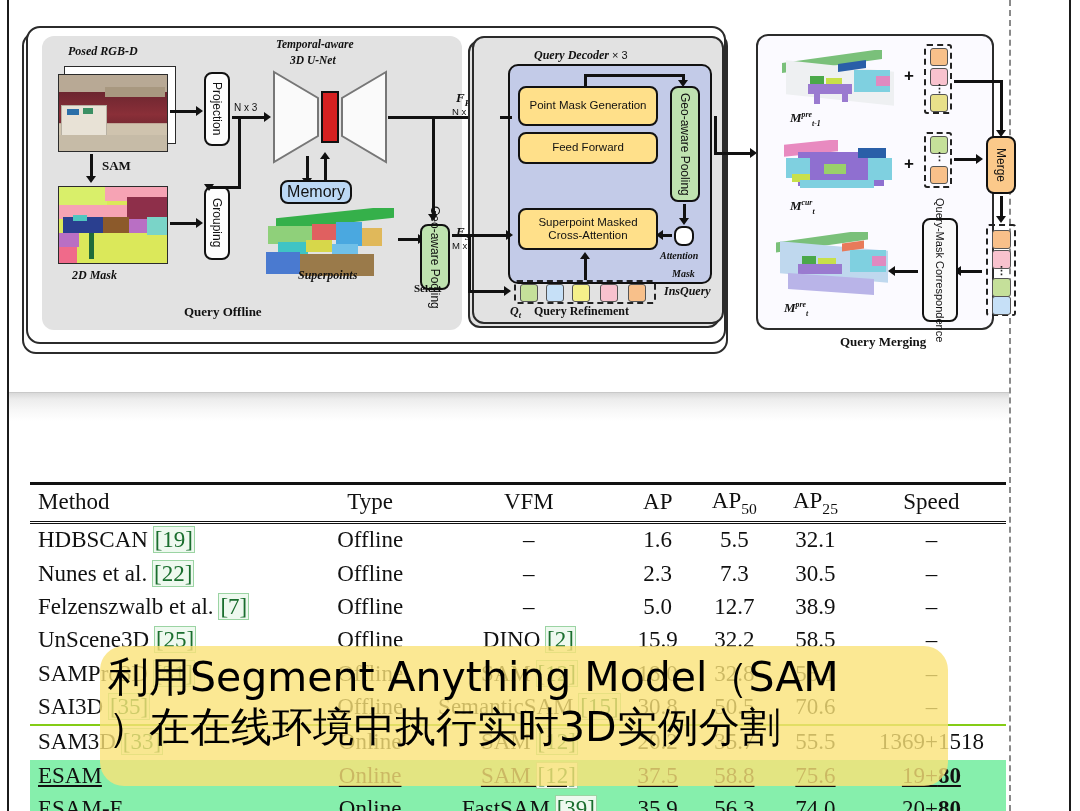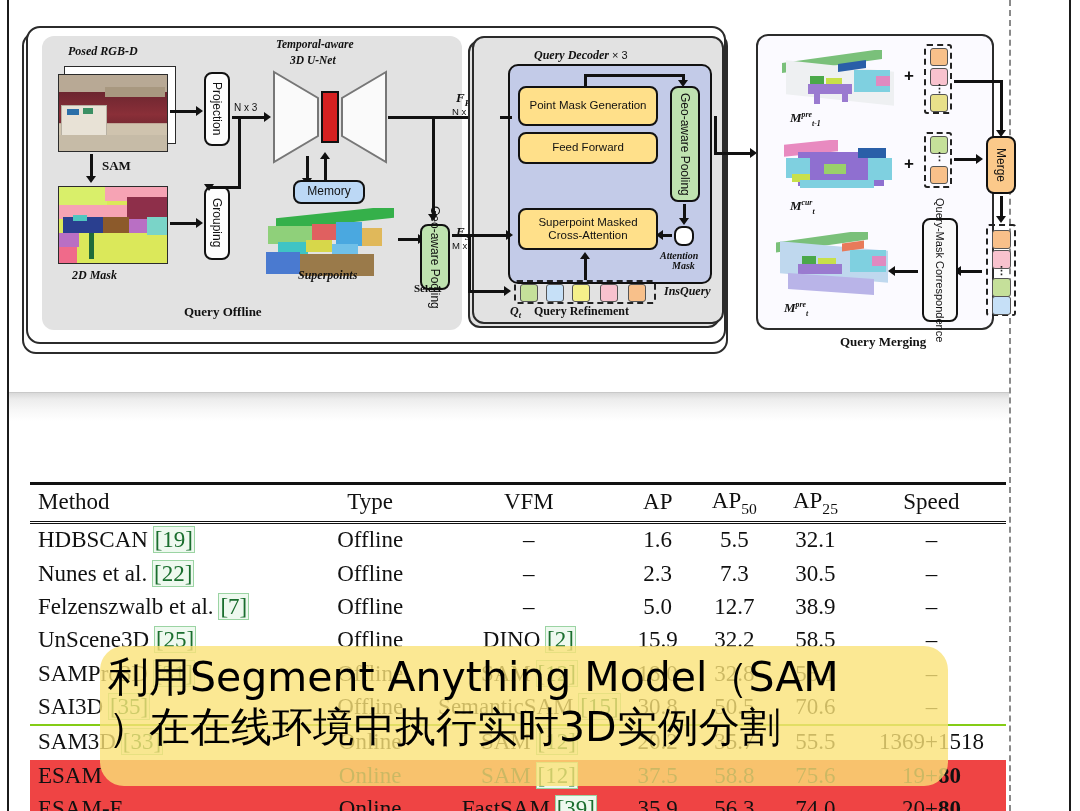--- a/index.html
+++ b/index.html
@@ -170,21 +170,21 @@
   .col-speed  { text-align: center; width: 160px; }
   .rule-top   { border-top: 3px solid #111; }
   .rule-dbl   { border-bottom: 3px double #111; }
   .rule-mid   { border-top: 2px solid #84cc16; }
   .rule-bot   { border-bottom: 3px solid #111; }
   .ref { color: #1a6e2e; }
   .refbox {
     outline: 1px solid #9bd4a3; background: #eef9ef;
     padding: 0 1px;
   }
-  .row-grey { background: #ef4444; }
+  .row-grey { background: #86efac; text-decoration: underline; }
   .sub { font-size: 0.68em; vertical-align: sub; }
   b.speed-bold { font-weight: bold; }
 
   
   .highlight {
     position: absolute; left: 100px; top: 646px;
     width: 848px; height: 140px;
     background: rgba(250,226,120,0.80);
     border-radius: 24px;
     pointer-events: none;
@@ -274,21 +274,21 @@
         <polygon points="2,2 46,28 46,66 2,92" fill="#fafafa" stroke="#777" stroke-width="2"></polygon>
         <polygon points="114,2 70,28 70,66 114,92" fill="#fafafa" stroke="#777" stroke-width="2"></polygon>
         <rect x="50" y="22" width="16" height="50" fill="#d62020" stroke="#111" stroke-width="2"></rect>
       </svg>
 
       <div class="arrow-v" style="left:278px; top:128px; width:3px; height:24px;"></div>
       <div class="arrowhead-d" style="left:274px; top:150px;"></div>
       <div class="arrow-v" style="left:296px; top:128px; width:3px; height:24px;"></div>
       <div class="arrowhead-u" style="left:292px; top:124px;"></div>
 
-      <div class="hbox blue" style="left:265px; top:152px; width:72px; height:24px; font-size:12px;">
+      <div class="hbox blue" style="left:252px; top:152px; width:72px; height:24px; font-size:16px;">
         <span>Memory</span>
       </div>
 
       <div style="position:absolute; left:238px; top:180px; width:130px; height:70px; overflow:hidden;">
         <div style="position:absolute;left:10px;top:4px;width:118px;height:12px;background:#35b04a;transform:skewY(-6deg);"></div>
         <div style="position:absolute;left:2px;top:18px;width:44px;height:18px;background:#8fd07a;"></div>
         <div style="position:absolute;left:46px;top:16px;width:24px;height:16px;background:#e06060;"></div>
         <div style="position:absolute;left:70px;top:14px;width:26px;height:24px;background:#4aa8e0;"></div>
         <div style="position:absolute;left:96px;top:20px;width:20px;height:18px;background:#e0b85a;"></div>
         <div style="position:absolute;left:12px;top:34px;width:30px;height:14px;background:#3fc4c4;"></div>
@@ -350,21 +350,21 @@
       <div class="arrow-h" style="left:556px; top:46px; width:100px; height:3px;"></div>
       <div class="arrow-v" style="left:556px; top:46px; width:3px; height:12px;"></div>
       <div class="arrow-v" style="left:654px; top:46px; width:3px; height:8px;"></div>
       <div class="arrowhead-d" style="left:650px; top:52px;"></div>
 
       <div class="arrow-v" style="left:655px; top:176px; width:3px; height:16px;"></div>
       <div class="arrowhead-d" style="left:651px; top:190px;"></div>
 
       <div class="hbox white" style="left:646px; top:198px; width:20px; height:20px;"></div>
       <div class="cap" style="left:632px; top:222px; font-size:10px;">Attention</div>
-      <div class="cap" style="left:644px; top:232px; font-size:10px;">Mask</div>
+      <div class="cap" style="left:644px; top:240px; font-size:10px;">Mask</div>
 
       <div class="arrow-h" style="left:634px; top:206px; width:10px; height:3px;"></div>
       <div class="arrowhead-l" style="left:628px; top:202px;"></div>
 
       <div class="arrow-h" style="left:472px; top:88px; width:12px; height:3px;"></div>
       <div class="arrow-h" style="left:424px; top:206px; width:56px; height:3px;"></div>
       <div class="arrowhead-r" style="left:478px; top:202px;"></div>
 
       <div class="arrow-v" style="left:440px; top:206px; width:3px; height:58px;"></div>
       <div class="arrow-h" style="left:440px; top:262px; width:38px; height:3px;"></div>

